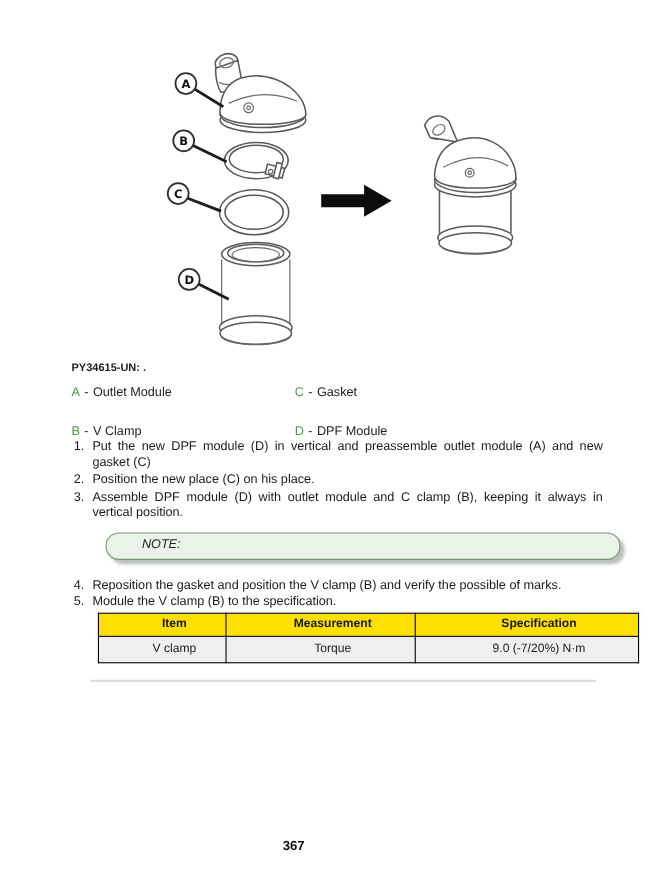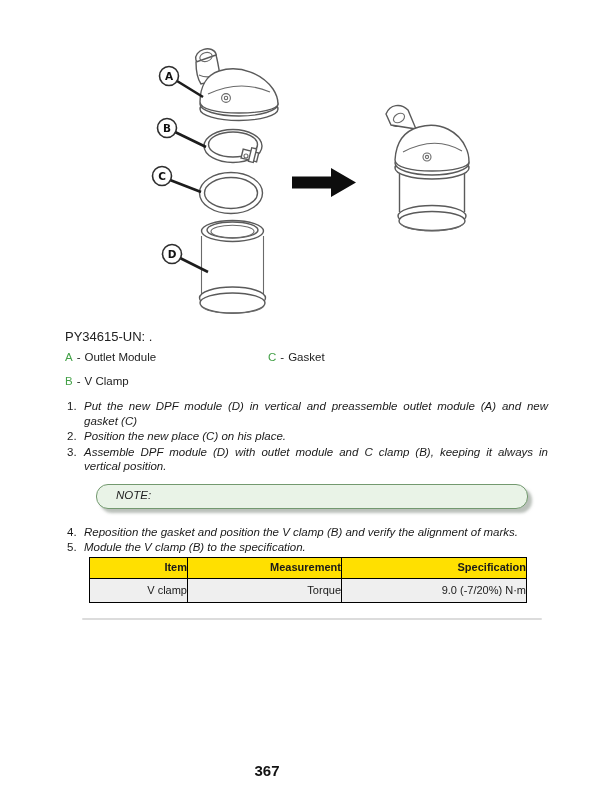--- a/index.html
+++ b/index.html
@@ -8,78 +8,78 @@
     width:600px;height:806px;
     background:#ffffff;
     font-family:"Liberation Sans","DejaVu Sans",sans-serif;
     color:#1a1a1a;
     overflow:hidden;
   }
   
   .figure-svg{position:absolute;top:0;left:0;}
   .fig-caption{
     position:absolute;top:329px;left:65px;
-    font-size:13px;color:#222;
+    font-size:10px;color:#222;font-weight:bold;
   }
   
   .legend{
     position:absolute;top:350px;left:65px;width:483px;
     display:grid;grid-template-columns:203px 1fr;
-    row-gap:9px;font-size:11.5px;line-height:15px;color:#222;
+    row-gap:20px;font-size:11.5px;line-height:15px;color:#222;
   }
   .legend .key{color:#43a047;}
   .legend .sep{margin:0 4px;}
   
   .content{position:absolute;top:399px;left:65px;width:483px;
     font-size:11.5px;line-height:14.5px;color:#1a1a1a;}
   .step{display:flex;margin-bottom:1px;}
   .step-num{flex:none;width:19px;padding-left:2px;box-sizing:border-box;}
-  .step-text{flex:1;text-align:justify;font-style:italic;}
+  .step-text{flex:1;text-align:justify;}
   
   .note-box{
     box-sizing:border-box;
     margin:10px 0 16px 31px;
-    width:432px;
+    width:468px;
     background:#e9f3e7;
     border:1.5px solid #73996f;
     border-radius:12px;
     box-shadow:4px 4px 3px rgba(130,140,130,0.55);
-    padding:4px 36px 6px 19px;
+    padding:4px 36px 6px 32px;
     font-style:italic;
     font-size:11.5px;line-height:13px;color:#222;
   }
   .note-title{}
   .note-text{padding-left:4px;text-align:justify;}
   
   .spec-table{
     margin:2px 0 0 24px;
     width:425px;
     border-collapse:collapse;
     font-size:11px;
     table-layout:fixed;
   }
   .spec-table th,.spec-table td{
     border:1.2px solid #000;
-    padding:0 0 0 4px;
-    text-align:right;
+    padding:0 0 0 22px;
+    text-align:center;
     overflow:hidden;white-space:nowrap;
   }
   .spec-table th{background:#ffe000;font-weight:bold;height:20px;}
   .spec-table td{background:#efefef;height:23px;}
   .col-item{width:93px;}
   .col-meas{width:149px;}
   .col-spec{width:180px;}
   
   .divider{
     margin:15px 0 0 17px;width:460px;height:2px;
     background:#dcdcdc;border-radius:1px;
   }
   .page-number{
     position:absolute;top:762px;left:0;width:534px;
-    text-align:center;font-size:15px;font-weight:bold;color:#111;
+    text-align:center;font-size:12px;font-weight:bold;color:#111;
   }
   
   .part{fill:#ffffff;stroke:#5a5a5a;stroke-width:1.4;}
   .part-thin{fill:none;stroke:#6a6a6a;stroke-width:1.1;}
   .leader{stroke:#1c1c1c;stroke-width:2.6;fill:none;}
   .callout-circle{fill:#ffffff;stroke:#2e2e2e;stroke-width:1.6;}
   .callout-letter{font-family:"DejaVu Sans",sans-serif;font-size:10.5px;font-weight:bold;fill:#111;text-anchor:middle;}
   .arrow{fill:#0d0d0d;}
 </style>
 </head>
@@ -177,20 +177,23 @@
   <div class="legend">
     <div>
       <span class="key">A</span><span class="sep">-</span><span>Outlet Module</span>
     </div>
     <div>
       <span class="key">C</span><span class="sep">-</span><span>Gasket</span>
     </div>
     <div>
       <span class="key">B</span><span class="sep">-</span><span>V Clamp</span>
     </div>
+    <div>
+      <span class="key">D</span><span class="sep">-</span><span>DPF Module</span>
+    </div>
   </div>
 
   <div class="content">
 
     <div class="step">
       <span class="step-num">1.</span>
       <span class="step-text">Put the new DPF module (D) in vertical and preassemble outlet module (A) and new gasket (C)</span>
     </div>
     <div class="step">
       <span class="step-num">2.</span>
@@ -200,21 +203,21 @@
       <span class="step-num">3.</span>
       <span class="step-text">Assemble DPF module (D) with outlet module and C clamp (B), keeping it always in vertical position.</span>
     </div>
 
     <div class="note-box">
       <div class="note-title">NOTE:</div>
     </div>
 
     <div class="step">
       <span class="step-num">4.</span>
-      <span class="step-text">Reposition the gasket and position the V clamp (B) and verify the alignment of marks.</span>
+      <span class="step-text">Reposition the gasket and position the V clamp (B) and verify the possible of marks.</span>
     </div>
     <div class="step">
       <span class="step-num">5.</span>
       <span class="step-text">Module the V clamp (B) to the specification.</span>
     </div>
 
     <table class="spec-table">
       <thead>
         <tr>
           <th class="col-item">Item</th>

